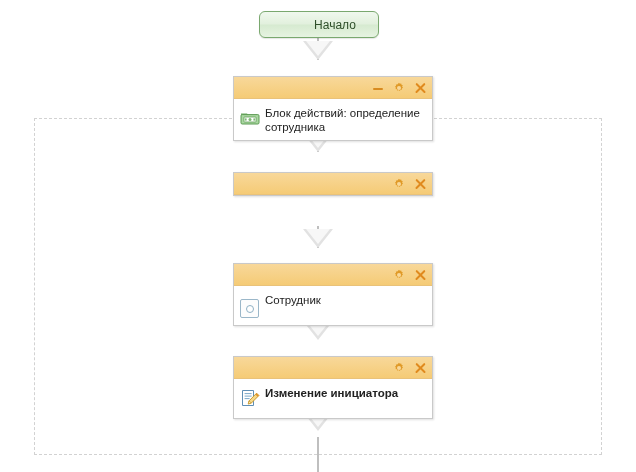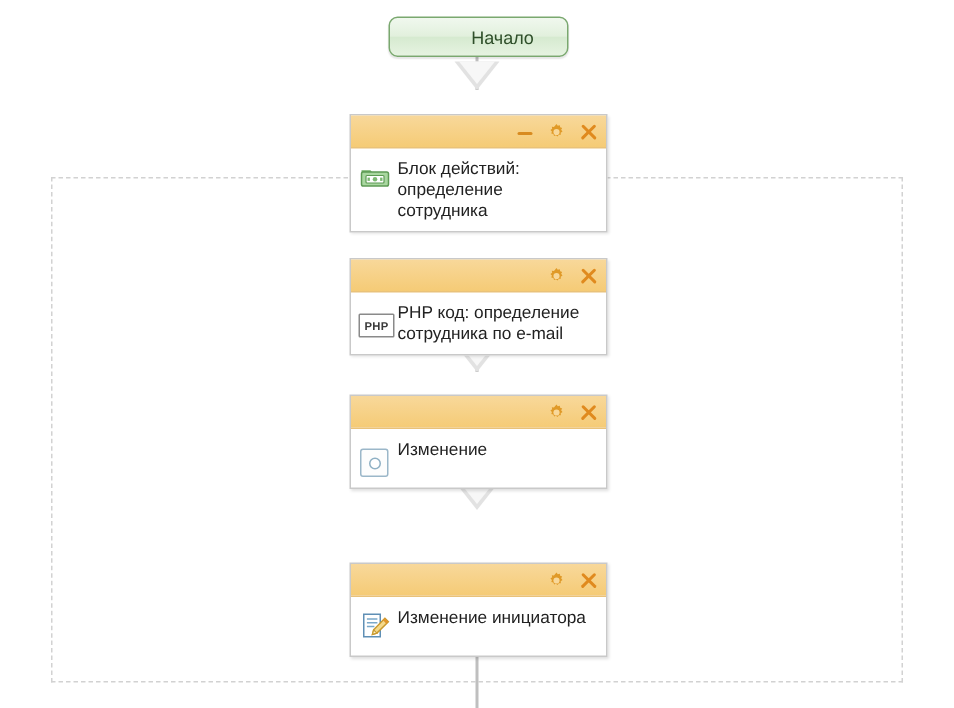--- a/index.html
+++ b/index.html
@@ -80,21 +80,21 @@
     align-items: center;
     justify-content: center;
     box-shadow: 0 1px 1px rgba(0,0,0,0.10);
     padding-left: 32px;
   }
 
   
   .block {
     position: absolute;
     left: 233px;
-    width: 172px;
+    width: 200px;
     box-sizing: border-box;
     border: 1px solid #c9c9c9;
     background: #ffffff;
     box-shadow: 1px 1px 2px rgba(0,0,0,0.13);
   }
   .block-header {
     height: 21px;
     background: linear-gradient(to bottom, #f8d89a 0%, #f5cb76 100%);
     border-bottom: 1px solid #e9c27a;
     display: flex;
@@ -258,49 +258,43 @@
   <div class="block" style="top:172px;">
     <div class="block-header">
       <span class="hdr-btn ic-gear" title="Настроить">
         <svg width="12" height="12" viewBox="0 0 12 12">
           <path fill="#e09a28" d="M6 0.7l0.85 1.1 1.35-0.35 0.25 1.4 1.35 0.45-0.7 1.25 0.9 1.1-1.2 0.8 0.1 1.4-1.4-0.1-0.75 1.2-1.1-0.85-1.3 0.55-0.4-1.35-1.4-0.25 0.4-1.35-1-1 1.15-0.85-0.2-1.4 1.4 0.15z"></path>
           <circle cx="6" cy="6" r="2.05" fill="#f8d89a"></circle>
         </svg>
       </span>
       <span class="hdr-btn ic-close" title="Удалить"></span>
     </div>
-    <div class="block-body">
-      <span class="block-icon">
-        <span class="php-badge">PHP</span>
-      </span>
-      <span class="block-label">PHP код: определение сотрудника по e-mail</span>
-    </div>
   </div>
 
   <div class="block" style="top:263px;">
     <div class="block-header">
       <span class="hdr-btn ic-gear" title="Настроить">
         <svg width="12" height="12" viewBox="0 0 12 12">
           <path fill="#e09a28" d="M6 0.7l0.85 1.1 1.35-0.35 0.25 1.4 1.35 0.45-0.7 1.25 0.9 1.1-1.2 0.8 0.1 1.4-1.4-0.1-0.75 1.2-1.1-0.85-1.3 0.55-0.4-1.35-1.4-0.25 0.4-1.35-1-1 1.15-0.85-0.2-1.4 1.4 0.15z"></path>
           <circle cx="6" cy="6" r="2.05" fill="#f8d89a"></circle>
         </svg>
       </span>
       <span class="hdr-btn ic-close" title="Удалить"></span>
     </div>
     <div class="block-body">
       <span class="block-icon">
         <span class="sq-circle">
             <i></i>
           </span>
       </span>
-      <span class="block-label">Изменение</span>
-    </div>
-  </div>
-
-  <div class="block" style="top:375px;">
+      <span class="block-label">Сотрудник</span>
+    </div>
+  </div>
+
+  <div class="block" style="top:356px;font-weight:bold;">
     <div class="block-header">
       <span class="hdr-btn ic-gear" title="Настроить">
         <svg width="12" height="12" viewBox="0 0 12 12">
           <path fill="#e09a28" d="M6 0.7l0.85 1.1 1.35-0.35 0.25 1.4 1.35 0.45-0.7 1.25 0.9 1.1-1.2 0.8 0.1 1.4-1.4-0.1-0.75 1.2-1.1-0.85-1.3 0.55-0.4-1.35-1.4-0.25 0.4-1.35-1-1 1.15-0.85-0.2-1.4 1.4 0.15z"></path>
           <circle cx="6" cy="6" r="2.05" fill="#f8d89a"></circle>
         </svg>
       </span>
       <span class="hdr-btn ic-close" title="Удалить"></span>
     </div>
     <div class="block-body">

